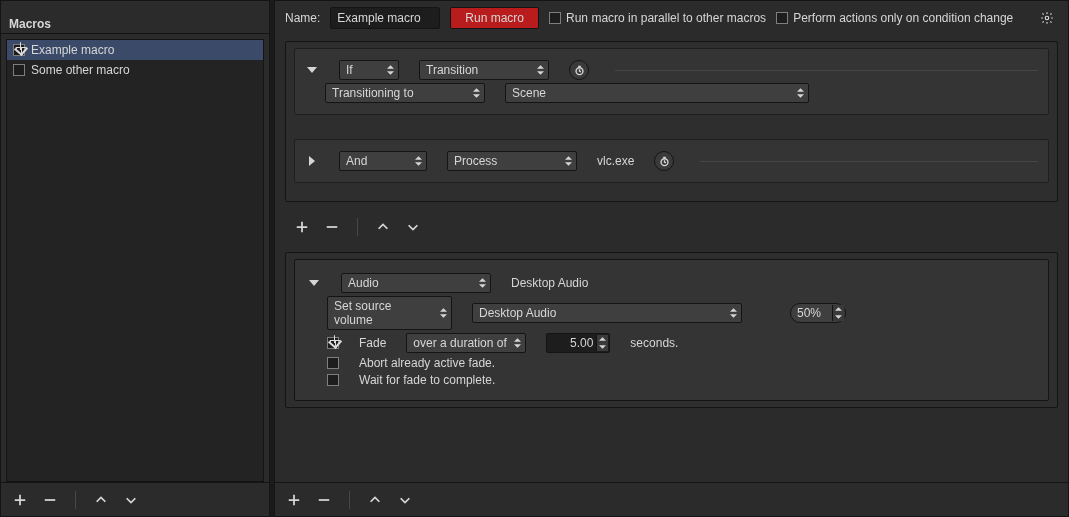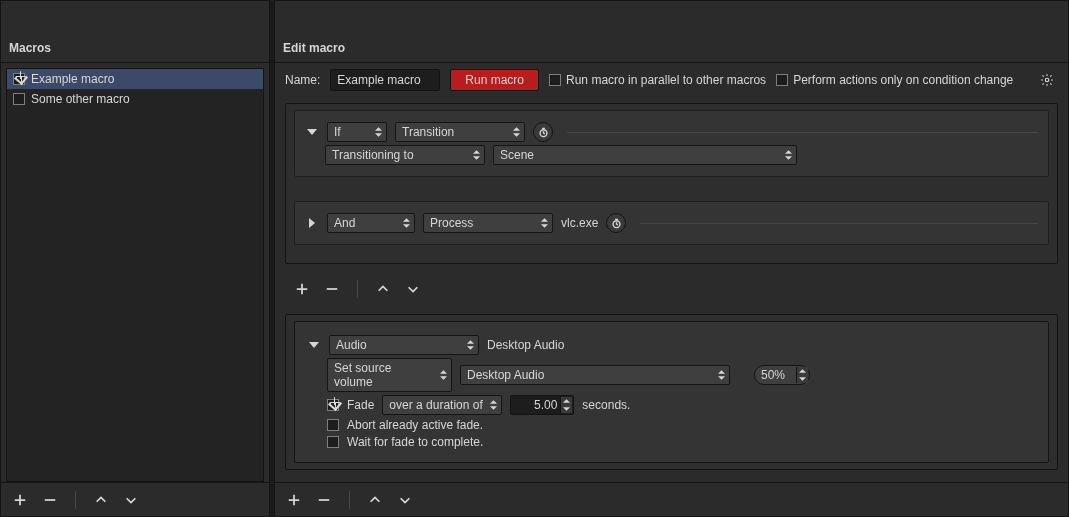--- a/index.html
+++ b/index.html
@@ -13,21 +13,21 @@
     --text-dim:#b5b5b5;
     --sel:#3a4a68;
     --accent:#7e7e7e;
   }
   *{box-sizing:border-box;font-family:"Segoe UI",Arial,sans-serif;font-size:12px;color:var(--text);}
   body{margin:0;background:var(--bg-dark);width:1069px;height:517px;overflow:hidden;}
   .root{display:flex;width:100%;height:100%;gap:4px;background:#1a1a1a;}
   .panel{background:var(--bg-panel);display:flex;flex-direction:column;border:1px solid var(--border);}
   .left{width:270px;}
   .right{flex:1;}
-  .panel-title{padding:4px 8px;font-weight:600;color:var(--text);background:var(--bg-panel);border-bottom:1px solid var(--border);height:26px;margin-top:36px;}
+  .panel-title{padding:16px 8px;font-weight:600;color:var(--text);background:var(--bg-panel);border-bottom:1px solid var(--border);height:26px;}
   .list-outer{flex:1;padding:5px 5px 0 5px;}
   .list{flex:1;background:#232323;border:1px solid var(--border);height:100%;overflow:auto;}
   .list-item{display:flex;align-items:center;padding:3px 6px;gap:6px;}
   .list-item.sel{background:var(--sel);}
   .checkbox{width:12px;height:12px;border:1px solid var(--accent);background:#1d1d1d;display:inline-flex;align-items:center;justify-content:center;flex-shrink:0;}
   .checkbox.checked::after{content:"";width:8px;height:8px;display:block;background:
     linear-gradient(45deg,transparent 45%,#ddd 45%,#ddd 55%,transparent 55%),
     linear-gradient(-45deg,transparent 45%,#ddd 45%,#ddd 55%,transparent 55%);
   }
   .checkbox.checked{background:#1d1d1d;position:relative;}
@@ -39,21 +39,21 @@
   .edit-header{display:flex;align-items:center;padding:6px 10px;gap:10px;}
   .text-input{background:var(--bg-dark-input);border:1px solid var(--border);padding:3px 6px;border-radius:2px;color:var(--text);}
   .btn{background:#b91c1c;border:1px solid var(--border);padding:3px 14px;border-radius:2px;cursor:pointer;}
   .chk-row{display:flex;align-items:center;gap:5px;}
   .gear{margin-left:auto;}
 
   .scroll-area{flex:1;overflow:auto;padding:0 10px 6px 10px;display:flex;flex-direction:column;gap:10px;}
   .section{border:1px solid var(--border);background:#2e2e2e;border-radius:2px;padding:4px 6px;}
   .section.conds{padding:6px 8px 16px 8px;margin-top:6px;}
   .cond-block{background:#343434;border:1px solid #1e1e1e;border-radius:2px;padding:8px 10px;margin-bottom:24px;}
-  .row{display:flex;align-items:center;gap:8px;margin:3px 0;}
+  .row{display:flex;align-items:center;gap:20px;margin:3px 0;}
   .row.indent{padding-left:20px;}
   .disclosure{width:14px;height:14px;cursor:pointer;display:flex;align-items:center;justify-content:center;}
   .disclosure svg{fill:var(--text);}
   .combo{background:#3f3f3f;border:1px solid var(--border);border-radius:2px;padding:2px 18px 2px 6px;position:relative;min-width:60px;display:inline-block;}
   .combo .spinner{position:absolute;right:2px;top:1px;bottom:1px;width:12px;display:flex;flex-direction:column;justify-content:center;gap:1px;}
   .combo .spinner div{height:5px;display:flex;align-items:center;justify-content:center;}
   .combo .spinner svg{width:7px;height:4px;fill:var(--text);}
   .round-icon{width:20px;height:20px;border:1px solid var(--border);border-radius:50%;background:#3a3a3a;display:flex;align-items:center;justify-content:center;cursor:pointer;}
   .round-icon svg{width:11px;height:11px;stroke:var(--text);fill:none;stroke-width:2;}
   .hsep{flex:1;height:1px;background:var(--border-light);margin-left:6px;}
@@ -114,21 +114,20 @@
         </span>
       <span class="icon-btn">
           <svg viewBox="0 0 16 16">
             <path d="M3 6l5 5 5-5"></path>
           </svg>
         </span>
     </div>
   </div>
 
   <div class="panel right">
-    <div class="panel-title">Edit macro</div>
 
     <div class="edit-header">
       <span class="label">Name:</span>
       <span class="text-input" style="width:110px">Example macro</span>
       <span class="btn">Run macro</span>
       <span class="chk-row">
         <span class="checkbox"></span>
         <span>Run macro in parallel to other macros</span>
       </span>
       <span class="chk-row">

